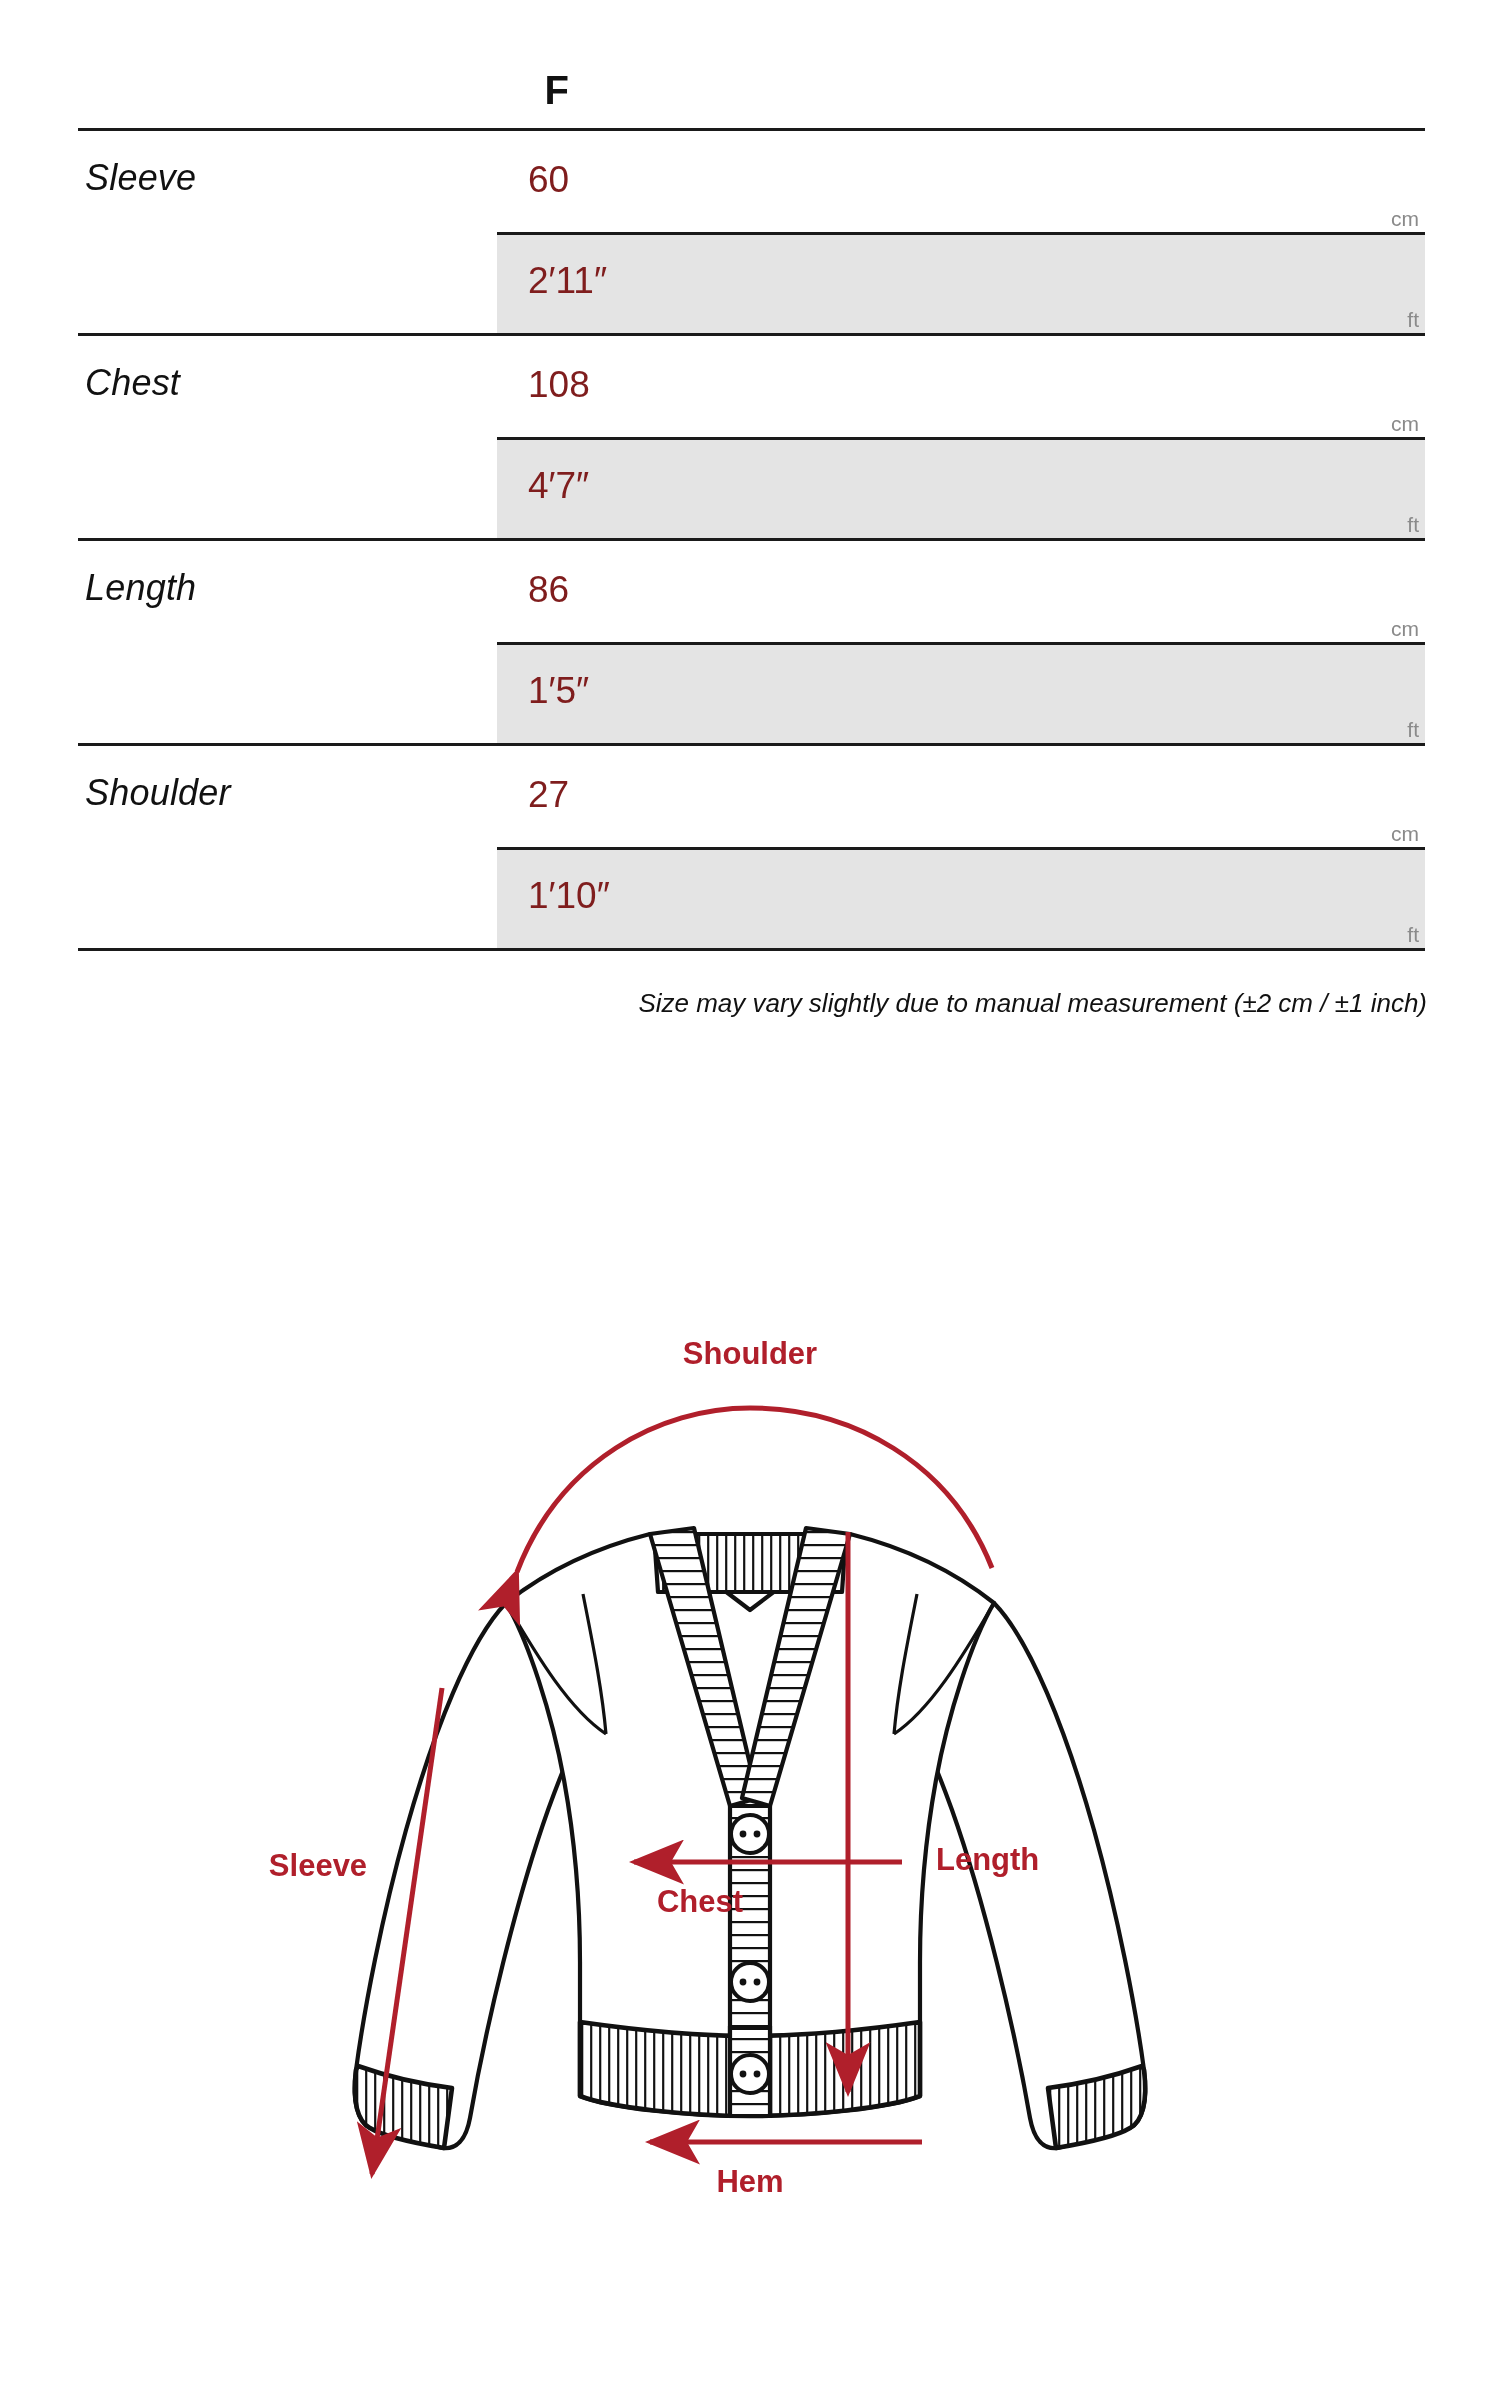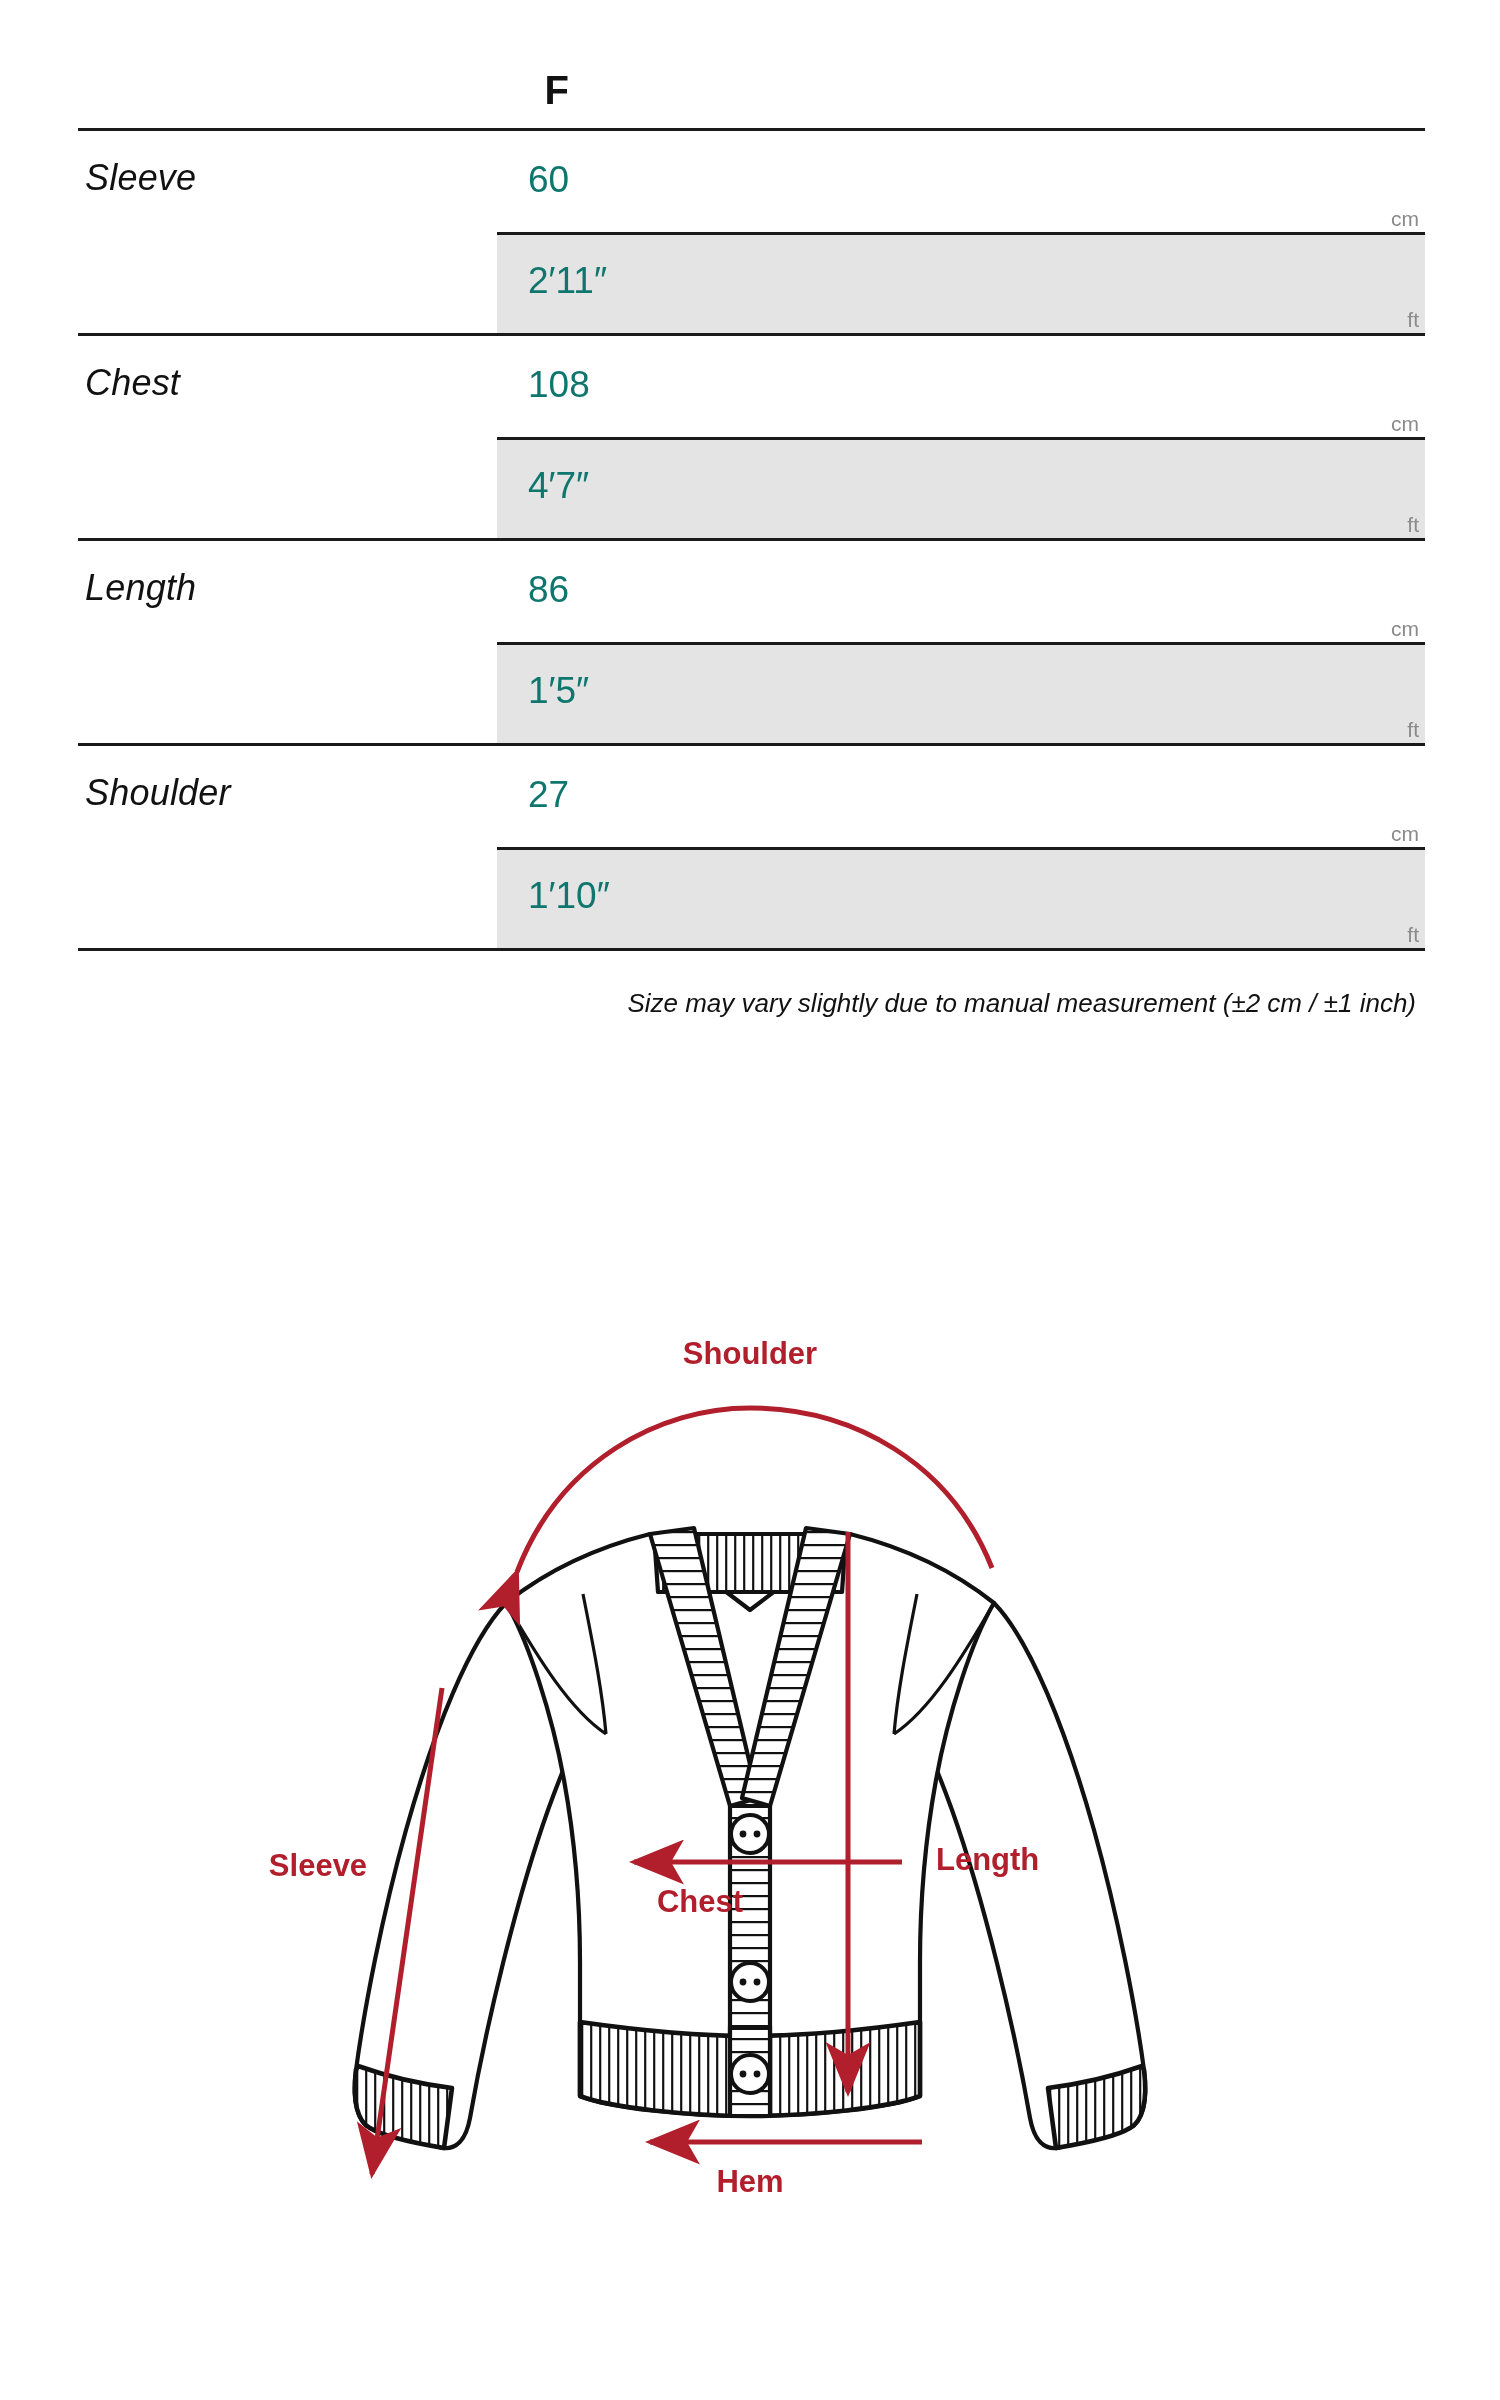--- a/index.html
+++ b/index.html
@@ -79,42 +79,42 @@
     font-size: 36px;
     font-style: italic;
     color: #111111;
     letter-spacing: 0.2px;
   }
   .row-value {
     position: absolute;
     left: 450px;
     top: 28px;
     font-size: 37px;
-    color: #0f766e;
+    color: #7f1d1d;
     text-align: right;
   }
   .row-unit {
     position: absolute;
     right: 6px;
     top: 56px;
     font-size: 21px;
     color: #8a8a8a;
     text-align: right;
     margin-top: 20px;
   }
 
   .table-bottom-rule {
     width: 100%;
     height: 3px;
     background: #1a1a1a;
   }
 
   .footnote {
     position: absolute;
-    left: 69px;
+    left: 80px;
     top: 988px;
     width: 1347px;
     text-align: right;
     font-size: 26px;
     font-style: italic;
     color: #111111;
   }
 
   
   #diagram {

